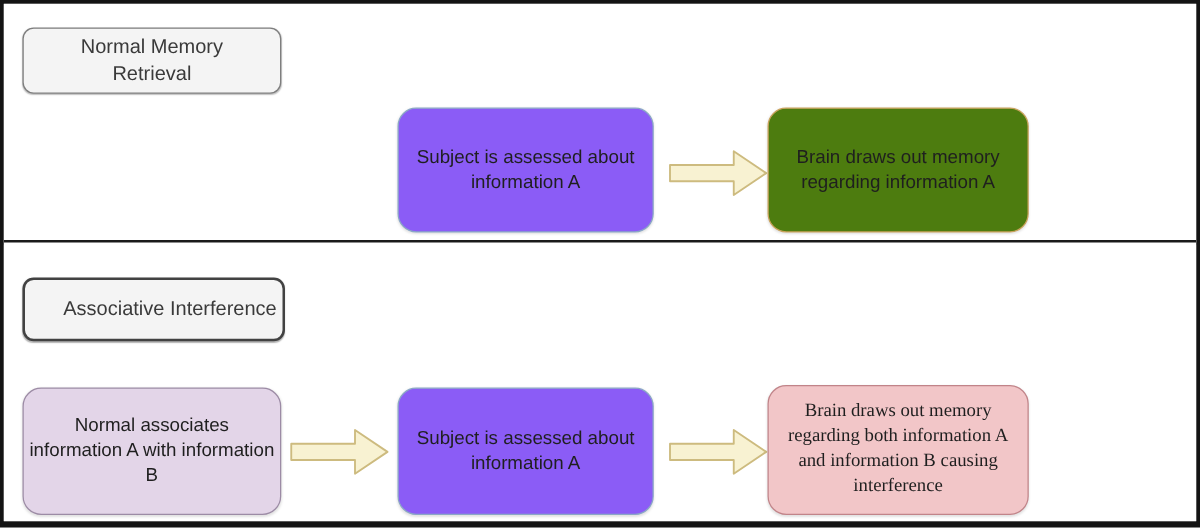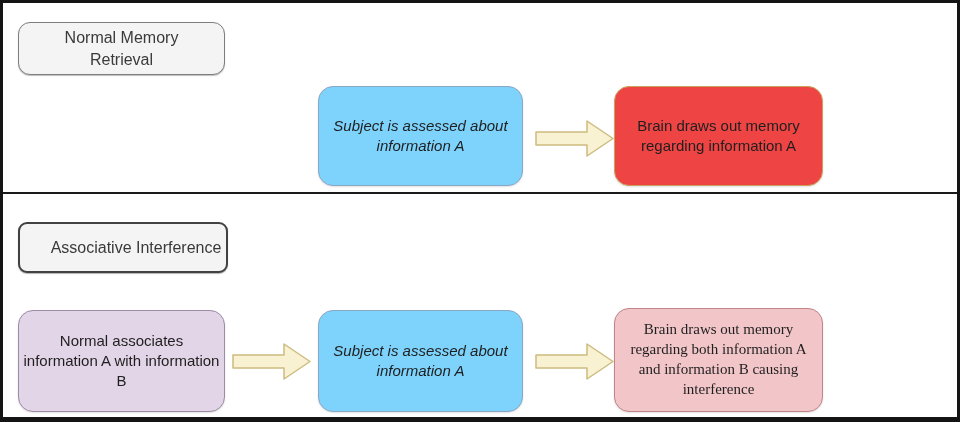--- a/index.html
+++ b/index.html
@@ -41,30 +41,30 @@
     align-items: center;
     justify-content: center;
     text-align: center;
     border-radius: 15px;
     color: #1f1f1f;
     font-size: 15px;
     line-height: 1.32;
     padding: 0 4px;
     box-shadow: 0 1px 2px rgba(0,0,0,0.12);
   }
-  .node-blue   { background: #7dd3fc; border: 1.5px solid #8aa7c6; font-style: italic; }
-  .node-orange { background: #ef4444; border: 1.5px solid #c9a25b; }
+  .node-blue   { background: #8b5cf6; border: 1.5px solid #8aa7c6; }
+  .node-orange { background: #4d7c0f; border: 1.5px solid #c9a25b; }
   .node-purple { background: #e3d5e8; border: 1.5px solid #9c8ba5; }
   .node-pink   { background: #f2c6c8; border: 1.5px solid #c18489; }
 
   .arrow { position: absolute; width: 81px; height: 45px; }
   .arrow polygon { fill: #f8f2d2; stroke: #cdbb7f; stroke-width: 1.5; stroke-linejoin: round; }
 
   
-  .pos-label-1  { left: 15px;  top: 19px;  width: 207px; height: 53px; border-radius: 12px; }
+  .pos-label-1  { left: 15px;  top: 19px;  width: 207px; height: 53px; }
   .pos-blue-1   { left: 315px; top: 83px;  width: 205px; height: 100px; }
   .pos-arrow-t  { left: 531px; top: 113px; }
   .pos-orange-1 { left: 611px; top: 83px;  width: 209px; height: 100px; }
 
   
   .pos-label-2  { left: 15px;  top: 26px;  width: 210px; height: 51px; padding-left: 26px; }
   .pos-purple   { left: 15px;  top: 114px; width: 207px; height: 102px; }
   .pos-arrow-b1 { left: 228px; top: 143px; }
   .pos-blue-2   { left: 315px; top: 114px; width: 205px; height: 102px; }
   .pos-arrow-b2 { left: 531px; top: 143px; }

